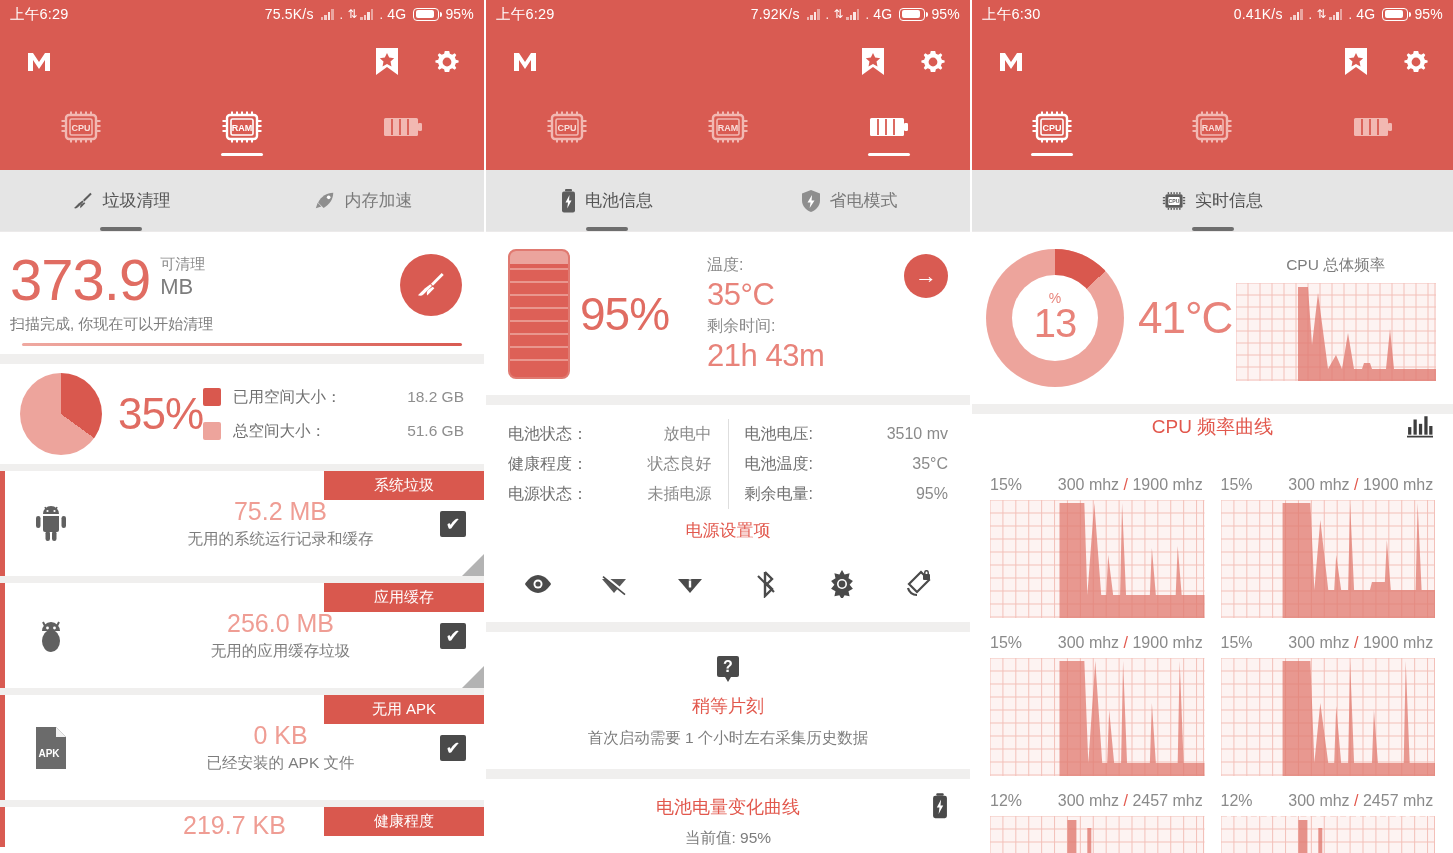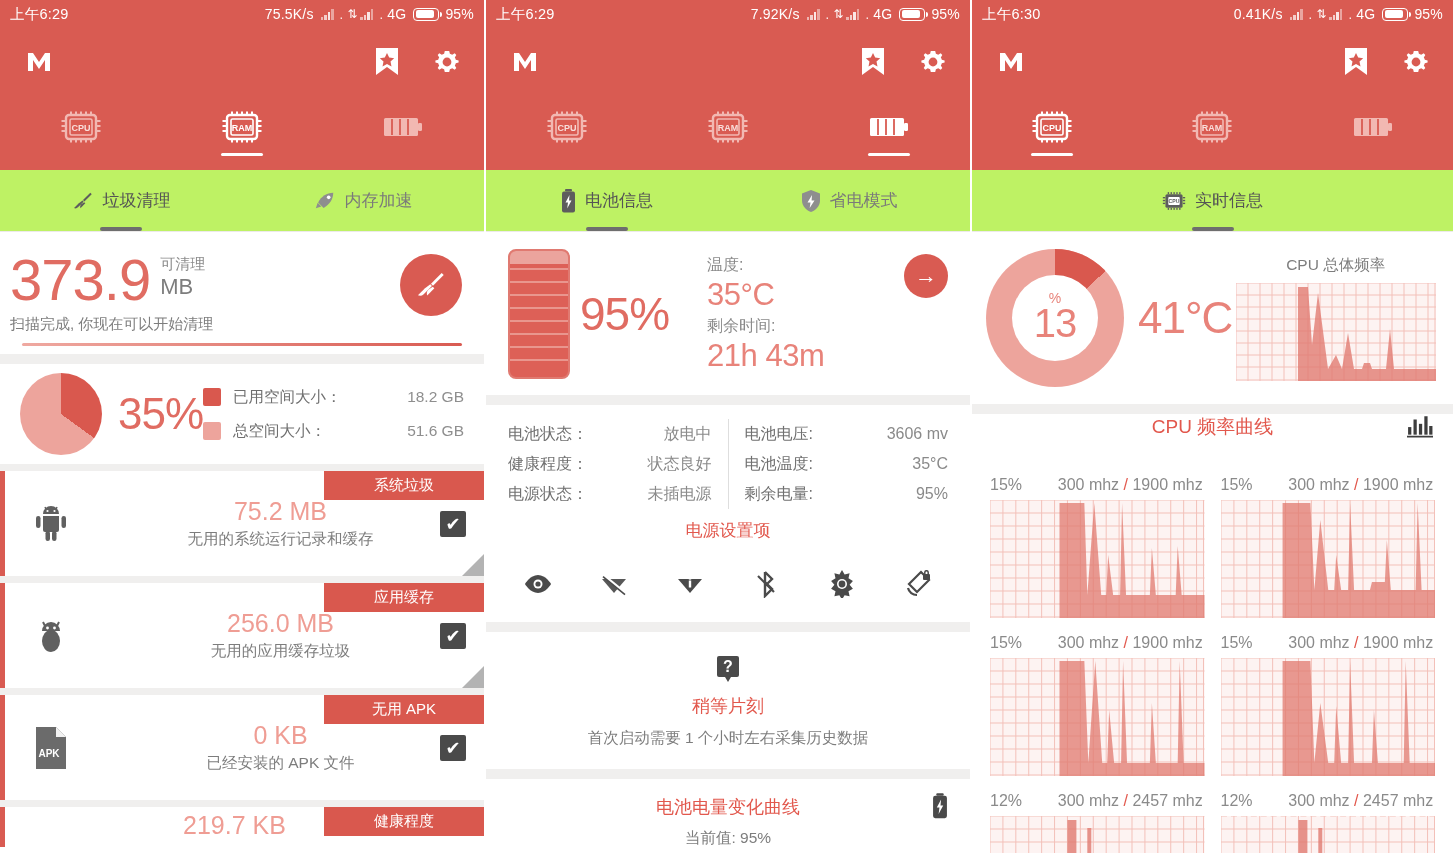--- a/index.html
+++ b/index.html
@@ -44,21 +44,21 @@
   .logo { width:34px; height:34px; display:flex; align-items:center; justify-content:center; }
   .appbar-actions { margin-left:auto; display:flex; align-items:center; gap:32px; }
 
   .segtabs { display:flex; height:60px; align-items:flex-end; padding-bottom:0; }
   .segtab { flex:1; display:flex; flex-direction:column; align-items:center; justify-content:flex-end; height:60px; cursor:pointer;}
   .segicon { height:38px; display:flex; align-items:center; justify-content:center; }
   .seg-underline { width:42px; height:3px; background:#fff; border-radius:2px; margin-top:7px; }
   .seg-underline.hidden { background:transparent; }
 
   
-  .subtabs { display:flex; height:62px; background:#bef264; border-bottom:1px solid #eceaea; }
+  .subtabs { display:flex; height:62px; background:#e5e5e5; border-bottom:1px solid #eceaea; }
   .subtab { flex:1; display:flex; align-items:center; justify-content:center; gap:9px; position:relative; color:#808080; font-size:17px; cursor:pointer;}
   .subtab .lbl { color:#7a7a7a; }
   .subtab.active .lbl { color:#555; }
   .subtab .tabline { position:absolute; bottom:0; left:50%; transform:translateX(-50%); width:42px; height:4px; background:#6e6e6e; border-radius:2px; }
 
   .divider { height:10px; background:#f0efee; }
 
   
   .clean-card { padding:20px 22px 0 10px; position:relative; height:122px; }
   .clean-row { display:flex; align-items:flex-start; }
@@ -626,21 +626,21 @@
               <span class="kv-v">状态良好</span>
             </div>
           <div class="kv-row">
               <span class="kv-k">电源状态：</span>
               <span class="kv-v">未插电源</span>
             </div>
         </div>
         <div class="kv-col right">
           <div class="kv-row">
               <span class="kv-k">电池电压:</span>
-              <span class="kv-v">3606 mv</span>
+              <span class="kv-v">3510 mv</span>
             </div>
           <div class="kv-row">
               <span class="kv-k">电池温度:</span>
               <span class="kv-v">35°C</span>
             </div>
           <div class="kv-row">
               <span class="kv-k">剩余电量:</span>
               <span class="kv-v">95%</span>
             </div>
         </div>

